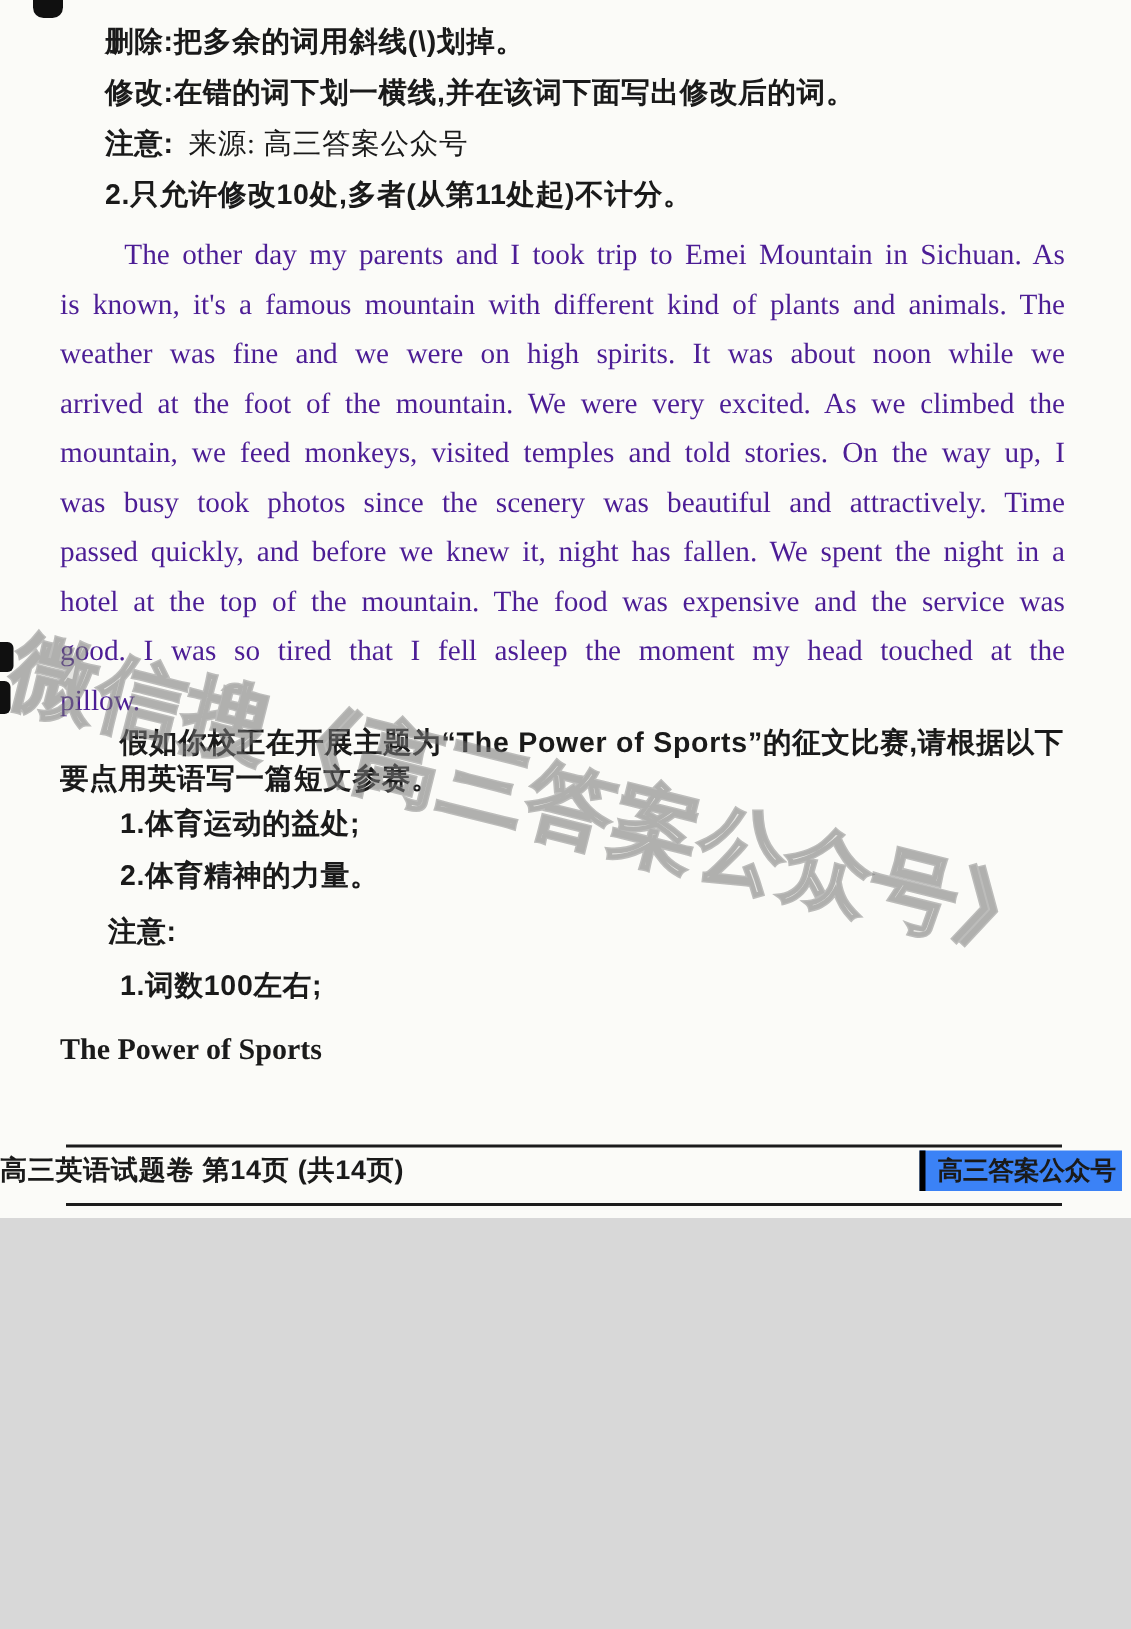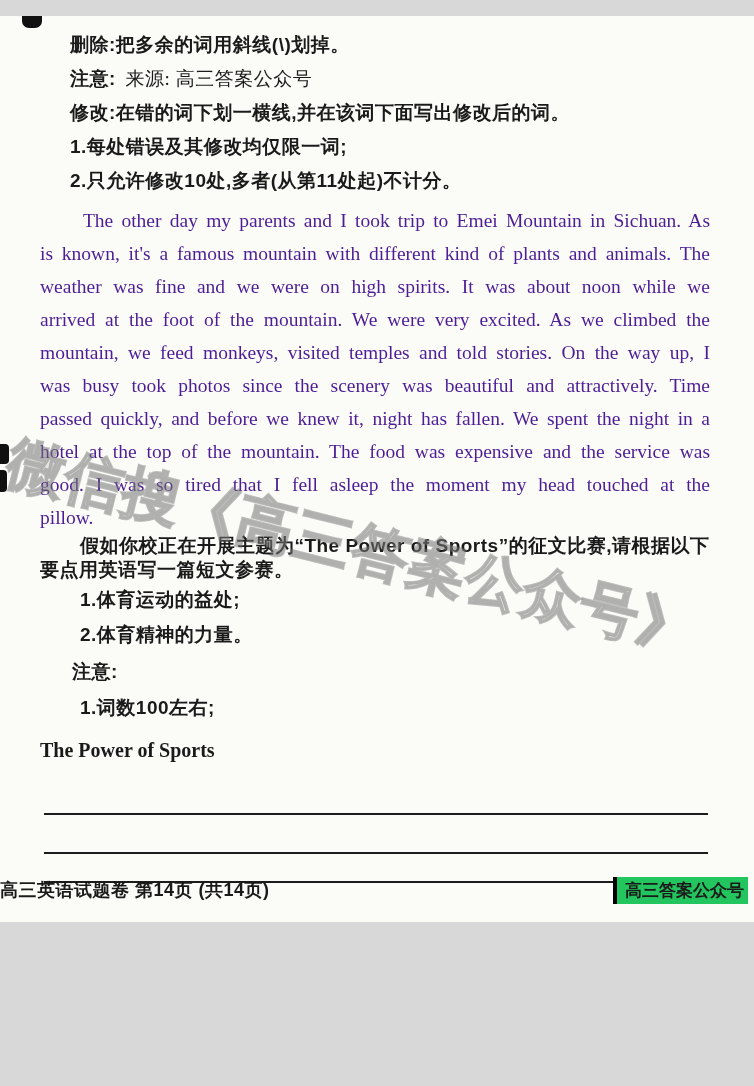--- a/index.html
+++ b/index.html
@@ -1,20 +1,20 @@
 <!DOCTYPE html>
 <html><head>
 <meta charset="utf-8">
 <style>
   html, body { margin: 0; padding: 0; background: #d8d8d8; }
   .page {
     position: relative;
     width: 754px;
-    height: 906px;
-    margin: 16px auto;
+    height: 812px;
+    margin: 0 auto;
     background: #fbfbf8;
     overflow: hidden;
     color: #1a1a1a;
     font-family: "Liberation Sans", sans-serif;
   }
   .content {
     position: relative;
     z-index: 2;
     padding: 12px 44px 0 40px;
   }
@@ -105,21 +105,21 @@
     text-align: left;
     font-size: 18px;
     font-weight: bold;
     letter-spacing: 0.5px;
   }
   .side-label {
     position: absolute;
     z-index: 4;
     right: 6px;
     bottom: 18px;
-    background: #22c55e;
+    background: #3b82f6;
     border-left: 4px solid #000;
     padding: 2px 4px 2px 8px;
     font-size: 17px;
     font-weight: bold;
   }
 
   
   .artifact { position: absolute; background: #101010; z-index: 1; }
   .artifact-top { top: 0; left: 22px; width: 20px; height: 12px; border-radius: 0 0 7px 7px; }
   .artifact-left1 { top: 428px; left: 0; width: 9px; height: 20px; border-radius: 0 4px 4px 0; }
@@ -131,28 +131,27 @@
 <div class="page">
 
   <div class="artifact artifact-top"></div>
   <div class="artifact artifact-left1"></div>
   <div class="artifact artifact-left2"></div>
 
   <div class="content">
 
     <p class="cn ind">删除:把多余的词用斜线(\)划掉。</p>
 
+    <p class="cn ind">修改:在错的词下划一横线,并在该词下面写出修改后的词。</p>
+
     <p class="cn ind">
       <span>注意:</span>
       <span class="note-src">来源: 高三答案公众号</span>
     </p>
 
-    <p class="cn ind">修改:在错的词下划一横线,并在该词下面写出修改后的词。</p>
-
-    <p class="cn ind">1.每处错误及其修改均仅限一词;</p>
 
     <p class="cn ind">2.只允许修改10处,多者(从第11处起)不计分。</p>
 
     <p class="passage">The other day my parents and I took trip to Emei Mountain in Sichuan. As is known, it's a famous mountain with different kind of plants and animals. The weather was fine and we were on high spirits. It was about noon while we arrived at the foot of the mountain. We were very excited. As we climbed the mountain, we feed monkeys, visited temples and told stories. On the way up, I was busy took photos since the scenery was beautiful and attractively. Time passed quickly, and before we knew it, night has fallen. We spent the night in a hotel at the top of the mountain. The food was expensive and the service was good. I was so tired that I fell asleep the moment my head touched at the pillow.</p>
 
 
     <p class="cn intro">假如你校正在开展主题为“The Power of Sports”的征文比赛,请根据以下要点用英语写一篇短文参赛。</p>
 
     <p class="cn point">1.体育运动的益处;</p>
 

